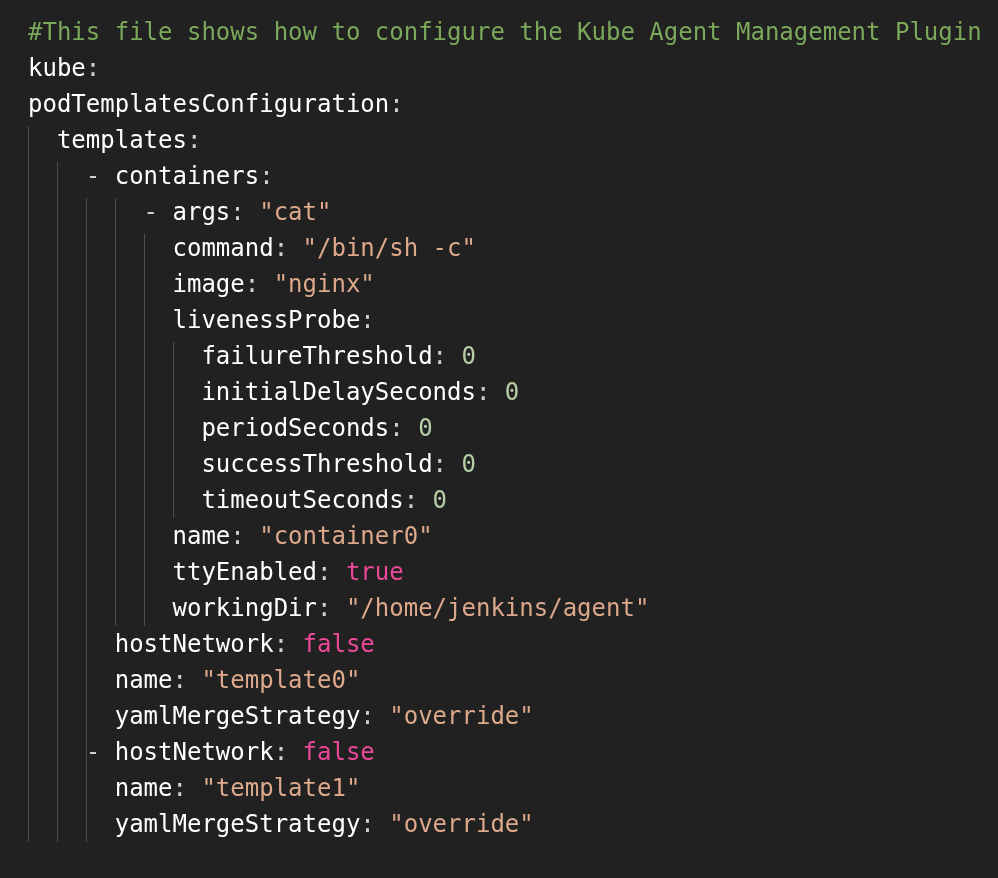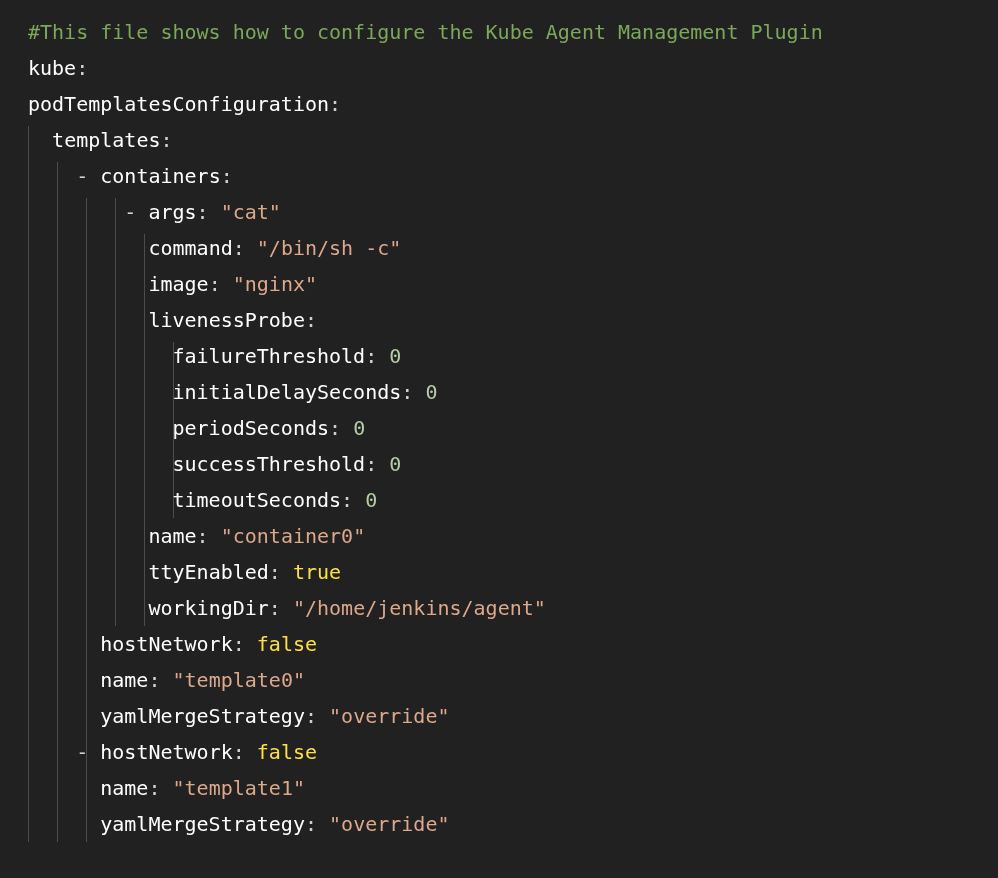--- a/index.html
+++ b/index.html
@@ -38,36 +38,36 @@
     background: #5a5d5e;
     opacity: .75;
   }
 
   #code {
     position: relative;
     z-index: 1;
     margin: 0;
     padding: 14px 0 0 0;
     font-family: "DejaVu Sans Mono", monospace;
-    font-size: 20px;
+    font-size: 24px;
     line-height: 36px;
     letter-spacing: 0px;
     white-space: pre;
     color: #d6d6d6;
   }
   .line {
     height: 36px;
     white-space: pre;
   }
   .tok-comment { color: #7ba85a; }
   .tok-key     { color: #ffffff; }
   .tok-punct   { color: #d0d0d0; }
   .tok-string  { color: #dda88b; }
   .tok-number  { color: #b5cea8; }
-  .tok-bool    { color: #fde047; }
+  .tok-bool    { color: #ec4899; }
   .tok-dash    { color: #d0d0d0; }
   .tok-plain   { color: #d6d6d6; }
 </style>
 </head>
 <body>
 
 <div id="editor">
   <div id="guides">
       <div class="guide" style="left: 28px; top: 126px; height: 716px;"></div>
       <div class="guide" style="left: 57px; top: 162px; height: 680px;"></div>

